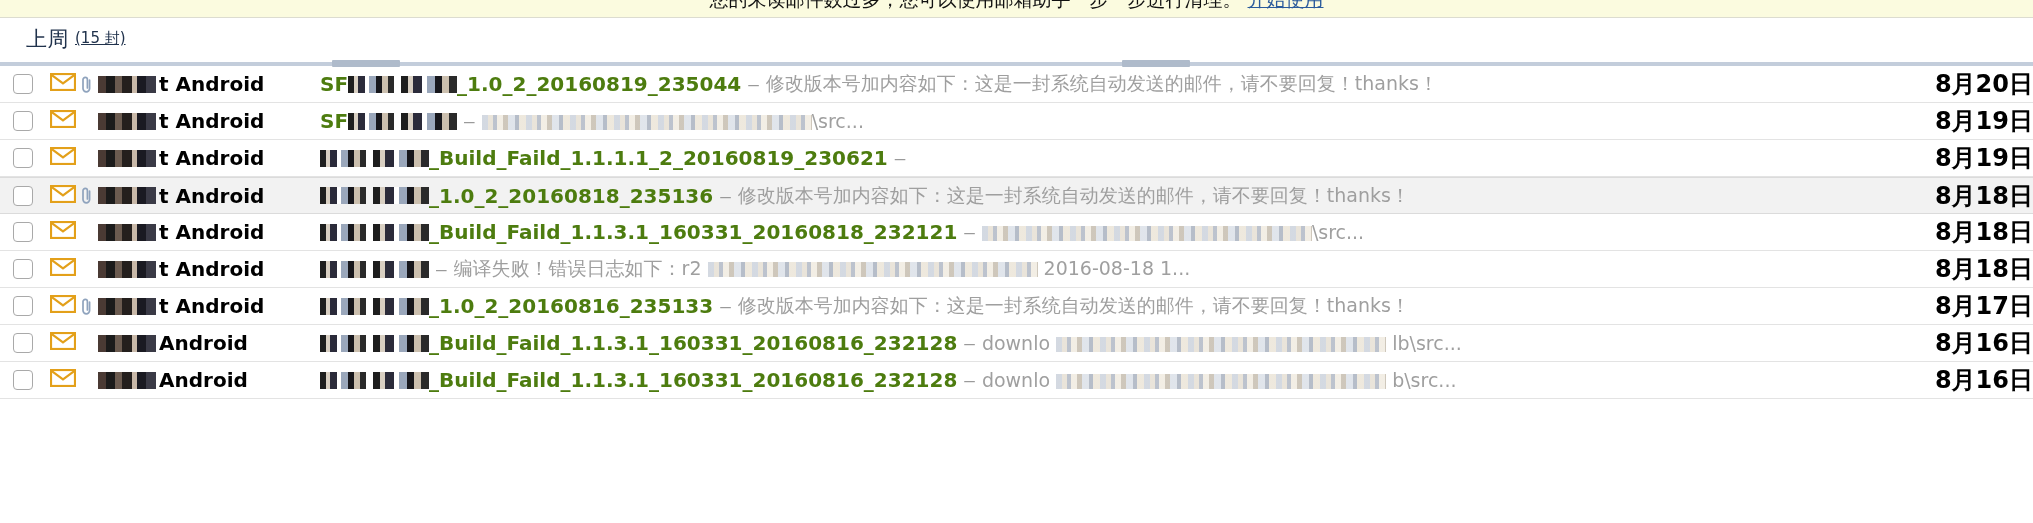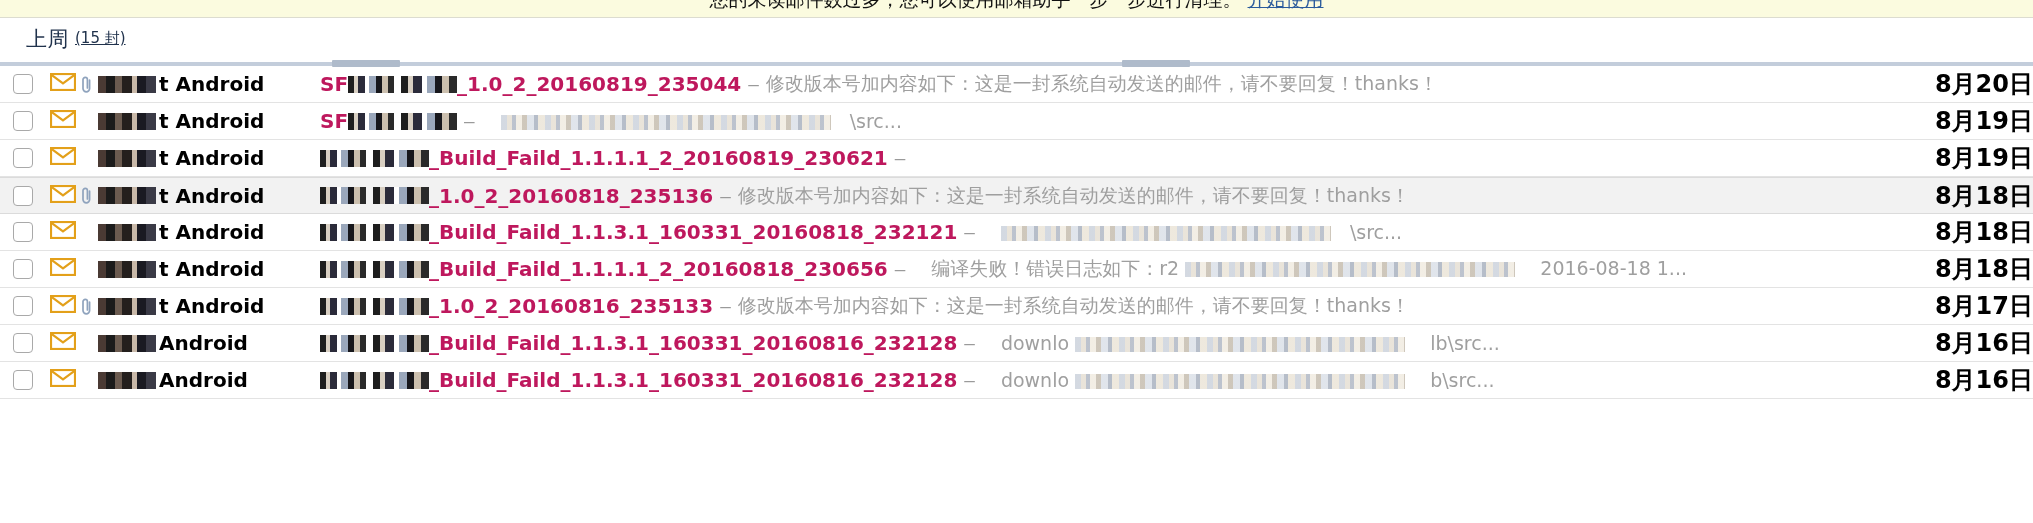--- a/index.html
+++ b/index.html
@@ -213,22 +213,22 @@
     vertical-align: middle;
     height: 15px;
     background-image:
       repeating-linear-gradient(90deg,
         #cfd5de 0 6px, #e7e1d6 6px 11px, #b5bcc8 11px 15px,
         #f1ece2 15px 21px, #c9c1b4 21px 26px, #dde2e9 26px 33px,
         #aeb6c3 33px 37px, #ece6da 37px 44px);
     opacity: 0.9;
   }
 
-  .inline-txt { color: #9f9f9f; padding-left: 19px; }
-  .subj-txt { color: #be185d; }
+  .inline-txt { color: #9f9f9f; }
+  .subj-txt { color: #4d7c0f; }
 </style>
 </head>
 <body>
 
 <div class="notice-banner">
   <div class="notice-inner">
     <span>您的未读邮件数过多，您可以使用邮箱助手一步一步进行清理。</span>
     <span class="notice-link">开始使用</span>
   </div>
 </div>
@@ -401,21 +401,20 @@
       </div>
       <div class="col-sender">
         <span class="redact redact-dark" style="width: 58px;"></span>
         <span class="sender-text">t Android</span>
       </div>
       <div class="col-body">
         <span class="subject">
           <span class="redact redact-mid" style="width: 46px;"></span>
           <span style="display: inline-block; width: 7px;"></span>
           <span class="redact redact-mid" style="width: 56px;"></span>
-          <span class="subj-txt">_Build_Faild_1.1.1.1_2_20160818_230656</span>
         </span>
         <span class="dash">–</span>
         <span class="preview"><span class="inline-txt">编译失败！错误日志如下：r2 </span><span class="redact-prev" style="width: 330px;"></span><span class="inline-txt"> 2016-08-18 1...</span></span>
       </div>
       <div class="col-date">8月18日</div>
     </div>
     <div class="mail-row">
       <div class="col-check">
         <span class="cb"></span>
       </div>

